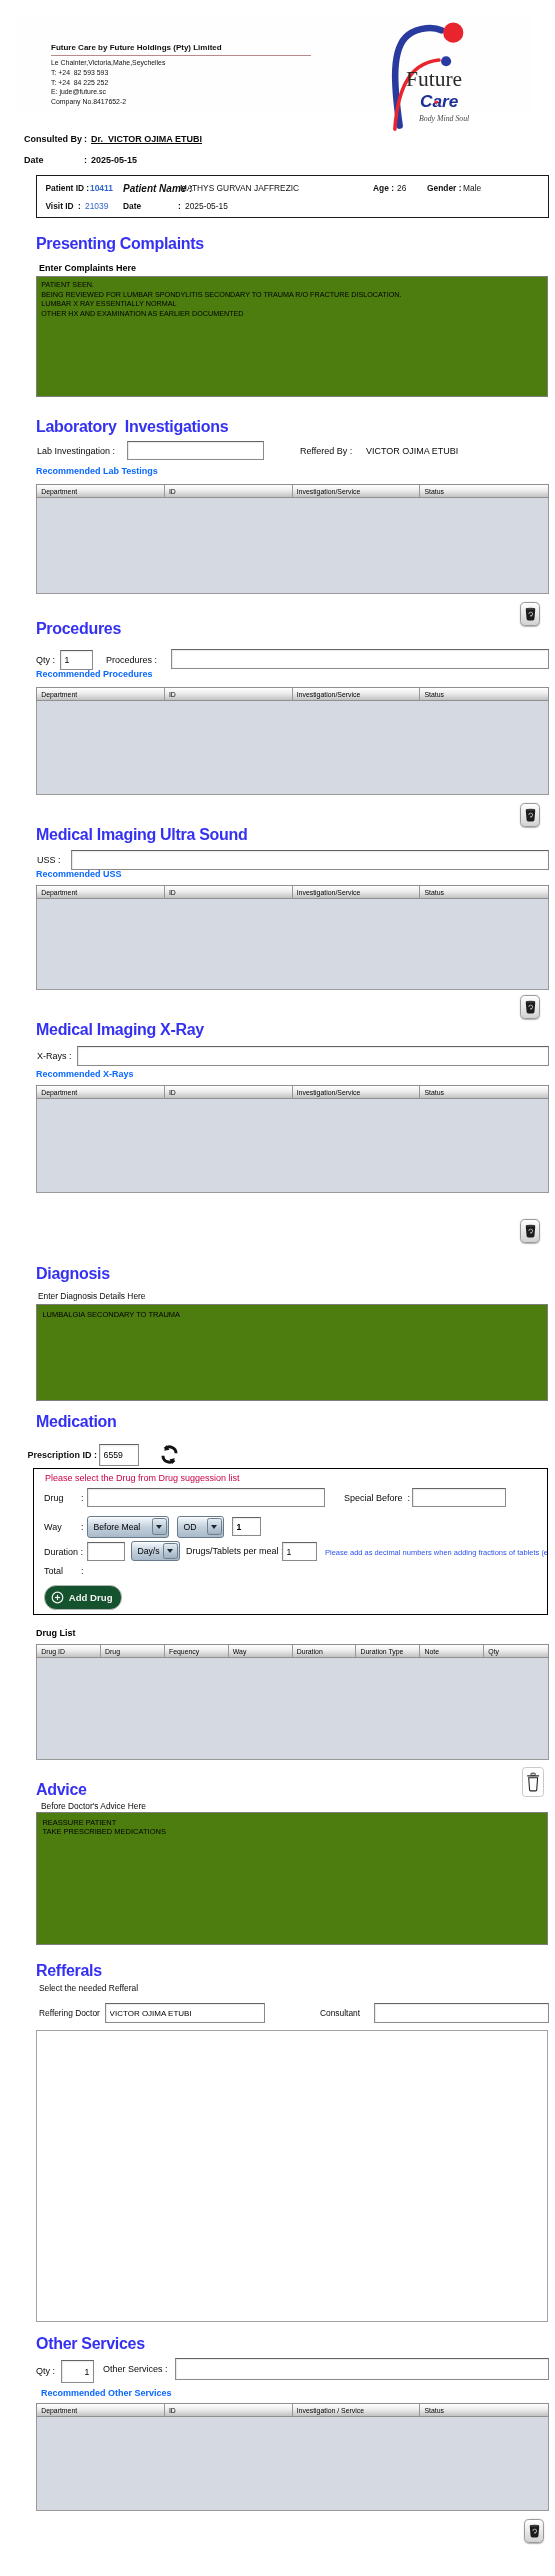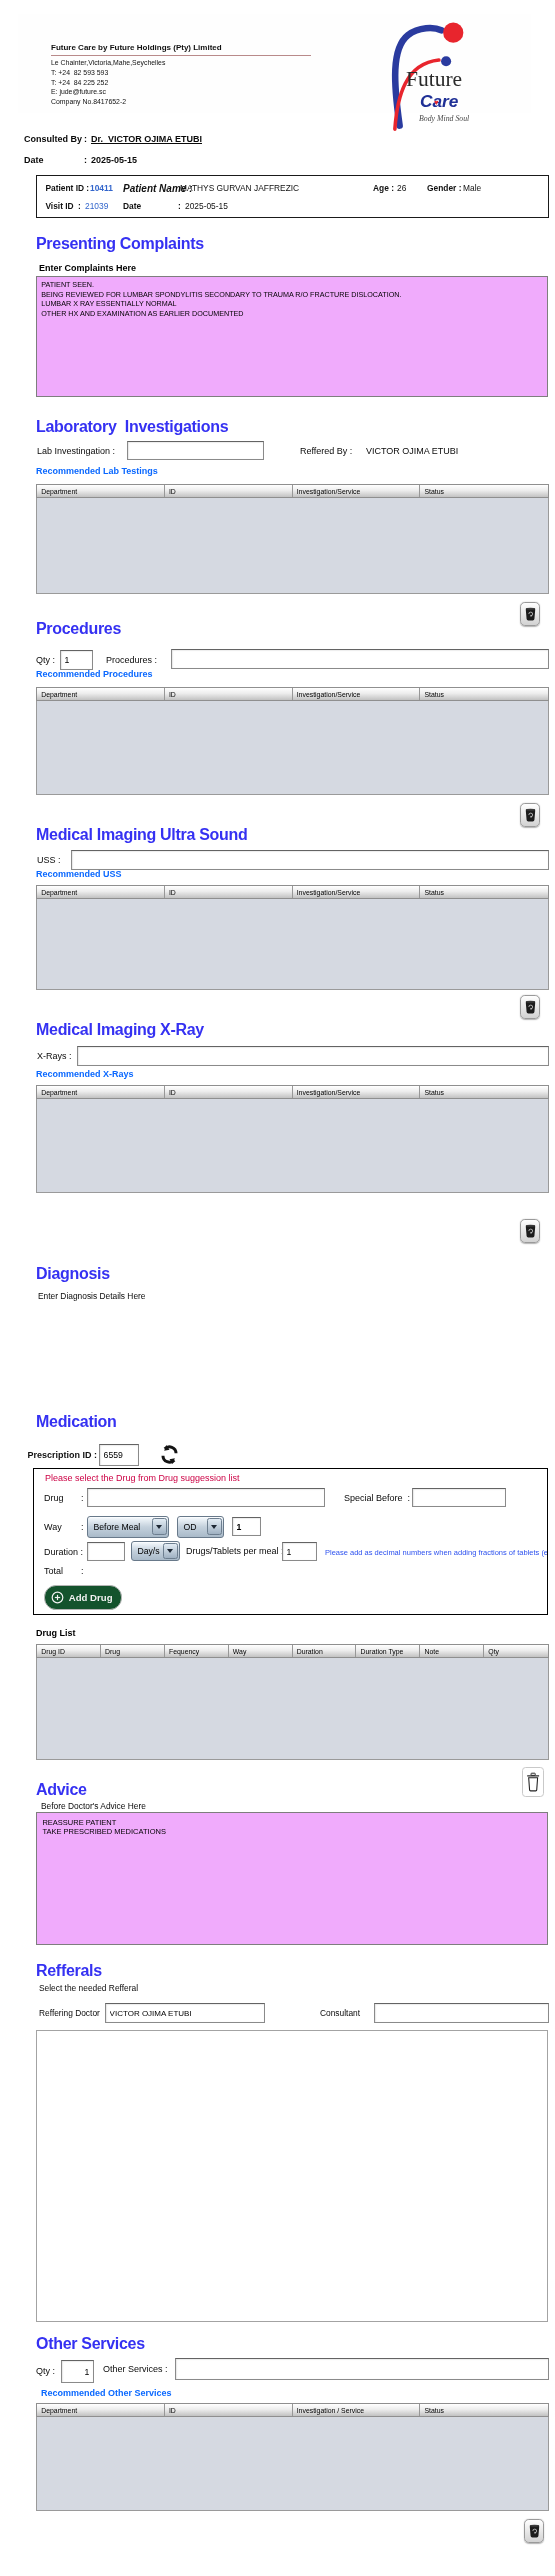--- a/index.html
+++ b/index.html
@@ -8,21 +8,21 @@
   .t{position:absolute;white-space:pre;}
   .b{font-weight:bold;}
   .heading{position:absolute;white-space:pre;font-weight:bold;font-size:16px;color:#3531f2;letter-spacing:-0.3px;}
   .sub15{font-size:9px;font-weight:bold;color:#000;}
   .lbl{font-size:9px;color:#0a0a0a;}
   .lbl14{font-size:8.4px;color:#0a0a0a;}
   .rec{font-size:9px;font-weight:bold;color:#0a68ff;}
   .inp{position:absolute;border:0.6px solid #8a8a8a;border-top-color:#636363;background:#fff;
        box-shadow:inset 0.6px 0.6px 1.2px rgba(0,0,0,.14);font-family:"Liberation Sans",sans-serif;
        font-size:8.7px;padding:0 3.6px;color:#000;box-sizing:border-box;}
-  textarea.box{position:absolute;border:0.6px solid #7e7e7e;background:#f0abfc;resize:none;
+  textarea.box{position:absolute;border:0.6px solid #7e7e7e;background:#4d7c0f;resize:none;
        font-family:"Liberation Sans",sans-serif;font-size:7.2px;line-height:9.6px;color:#000;
        padding:3px 4.2px;box-sizing:border-box;outline:none;}
   .svc{position:absolute;left:36px;width:513px;}
   .svc-head{display:flex;height:14.3px;background:linear-gradient(#ffffff,#ededed 45%,#c2c2c2);
        border:0.6px solid #8f8f8f;box-sizing:border-box;}
   .svc-head .c{font-size:6.9px;color:#000;padding:3px 0 0 4.2px;border-right:0.6px solid #979797;
        box-sizing:border-box;overflow:hidden;white-space:nowrap;}
   .svc-head .c:last-child{border-right:none;}
   .svc-body{background:#d5d9e1;border:0.6px solid #9a9a9a;border-top:none;box-sizing:border-box;}
   .c4{width:25%;}
@@ -198,20 +198,21 @@
     <svg width="13" height="15.5" viewBox="0 0 22 26">
         <path d="M3 6 Q3 4 5 4 L17 4 Q19 4 19 6 L17.6 22 Q17.4 24.5 14.8 24.5 L7.2 24.5 Q4.6 24.5 4.4 22 Z" fill="#1c1c1c"></path>
         <ellipse cx="11" cy="4.6" rx="8" ry="1.8" fill="#3a3a3a"></ellipse>
         <path d="M8.2 13.5 A3.2 3.2 0 1 1 11 16.6" stroke="#cfcfcf" stroke-width="1.4" fill="none"></path>
         <path d="M11.8 14.4 L10.6 17.4 L13.6 17.2 Z" fill="#cfcfcf"></path>
       </svg>
   </div>
 
   <span class="heading" style="left:36px;top:1265px;">Diagnosis</span>
   <span class="t lbl14" style="left:38px;top:1291px;">Enter Diagnosis Details Here</span>
+  <textarea class="box" style="left: 36px; top: 1304px; width: 512px; height: 97px; font-size: 7.5px; padding: 4.8px 5.4px;" spellcheck="false">LUMBALGIA SECONDARY TO TRAUMA</textarea>
 
   <span class="heading" style="left:36px;top:1413px;">Medication</span>
   <span class="t b" style="left:27.5px;top:1450px;font-size:9px;">Prescription ID :</span>
   <input class="inp" style="left: 99px; top: 1444px; width: 40px; height: 21.5px;" value="6559">
   <div style="position:absolute;left:160px;top:1443px;width:19px;height:23px;cursor:pointer;">
     <svg width="19" height="23" viewBox="0 0 32 38">
       <path d="M27 17 A11 11 0 0 0 8 9.5" fill="none" stroke="#141414" stroke-width="5"></path>
       <path d="M10.5 3 L7 12.5 L16 11 Z" fill="#141414"></path>
       <path d="M5 21 A11 11 0 0 0 24 28.5" fill="none" stroke="#141414" stroke-width="5"></path>
       <path d="M21.5 35 L25 25.5 L16 27 Z" fill="#141414"></path>

